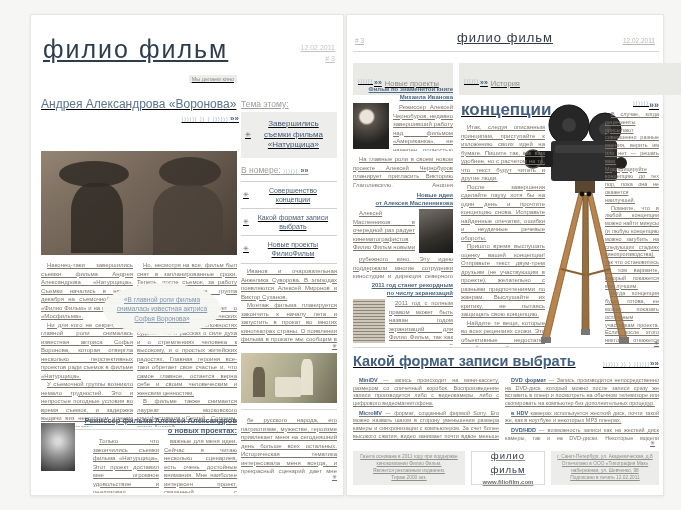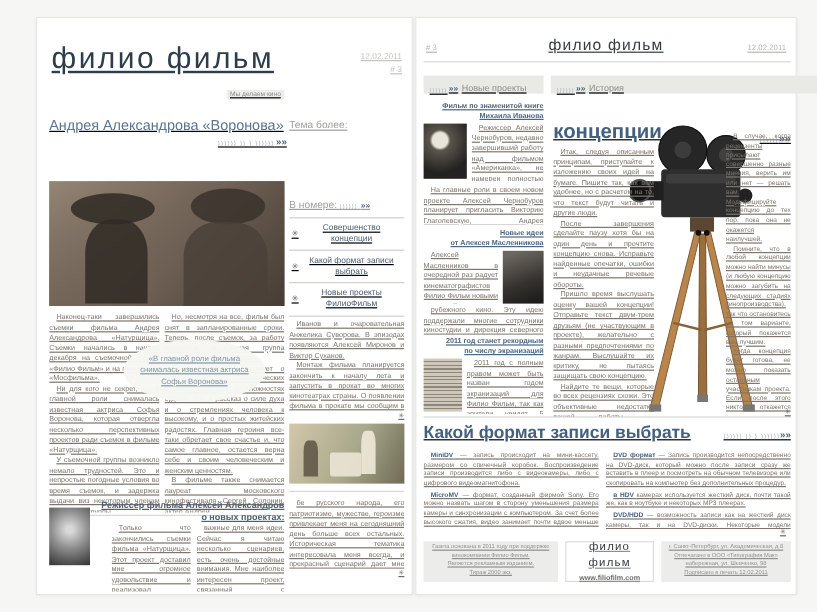--- a/index.html
+++ b/index.html
@@ -68,36 +68,36 @@
   .lp-divider2 { left:210px; top:394px; width:96px; }
   .lp-colC { left:210px; top:401px; width:96px; height:58px; overflow:hidden; }
   .lp-colC-icon { left:210px; top:458px; width:96px; text-align:right; font-size:6px; }
 
   
   .rp-issue { left:8px; top:22px; font-size:6.5px; color:#b6b6b3; }
   .rp-logo { left:0; top:15px; width:100%; text-align:center; font-size:13px;
              letter-spacing:1px; color:#333b44; }
   .rp-date { right:8px; top:22px; font-size:6.5px; color:#b6b6b3; }
   .rp-rule { left:6px; top:36px; width:306px; }
-  .bar { top:48px; height:15px; background:#e9e9e6; display:flex; align-items:flex-end;
-         padding:0 5px; }
+  .bar { top:48px; height:15px; background:#e9e9e6; display:flex; align-items:flex-start;
+         padding:16px 5px; }
   .bar .dashes { font-size:4.5px; } .bar .chev { font-size:7px; margin:0 3px 0 1px; }
   .bar .bar-label { font-size:7.5px; color:#8d8d8a; }
   #bar-left  { left:6px;  width:100px; }
   #bar-right { left:112px; width:237px; }
 
   .np-h { width:100px; text-align:right; font-size:6px; line-height:1.35;
           color:#4c6782; font-weight:bold; }
   .np-img { background:#242220; }
   .np-moon { background:radial-gradient(circle at 38% 30%, #e9e5da 16%, #5a544c 22%, #232220 70%); }
   .np-port { background:linear-gradient(160deg,#6b665f 10%,#35322e 60%,#191817); }
   .np-engr { background:repeating-linear-gradient(0deg,#cfc8ba 0 2px,#8d877b 2px 3px); }
 
   .hist-title1 { left:114px; top:64px; font-size:17px; font-weight:bold; color:#44607f; }
-  .hist-title2 { left:114px; top:85px; width:198px; display:flex; align-items:flex-end; }
+  .hist-title2 { left:114px; top:85px; width:198px; display:flex; align-items:flex-start; }
   .hist-title2 .t2 { font-size:17px; font-weight:bold; color:#44607f; flex:1; }
   .hist-title2 .dashes { font-size:5px; } .hist-title2 .chev { font-size:9px; }
   .hist-left  { left:114px; top:108px; width:84px; height:224px; overflow:hidden; z-index:3; }
   .hist-right { left:258px; top:96px;  width:54px; height:234px; overflow:hidden; z-index:3;
                 font-size:5.5px; }
   .hist-icon  { left:258px; top:324px; width:54px; text-align:right; font-size:6px; z-index:3; }
   .camera { left:178px; top:84px; width:106px; height:256px; z-index:1; }
 
   .fmt-rule { left:6px; top:332px; width:306px; }
   .fmt-head { left:6px; top:338px; width:306px; display:flex; align-items:baseline; }
@@ -164,21 +164,25 @@
     <div>о новых проектах:</div>
   </div>
   <div class="abs photo lp-portrait"></div>
   <div class="abs tiny lp-colA">
     <p>Только что закончились съемки фильма «Натурщица». Этот проект доставил мне огромное удовольствие и реализовал</p>
   </div>
   <div class="abs tiny lp-colB">
     <p>важные для меня идеи. Сейчас я читаю несколько сценариев, есть очень достойные внимания. Мне наиболее интересен проект, связанный с исторической тематикой. Сценарий Влада Павлова о судь-</p>
   </div>
 
-  <div class="abs lp-side-label">Тема более:</div>
+  <div class="abs lp-side-label">Тема этому:</div>
+  <div class="abs lp-feat">
+    <span class="reel">✳</span>
+    <span class="t">Завершились съемки фильма «Натурщица»</span>
+  </div>
   <div class="abs lp-innum">
     <span>В номере:</span>
     <span class="dashes">))))))</span>
     <span class="chev">»»</span>
   </div>
   <div class="abs lp-toc">
     <div class="toc-item">
       <span class="reel">✳</span>
       <span class="t">Совершенство концепции</span>
     </div>

